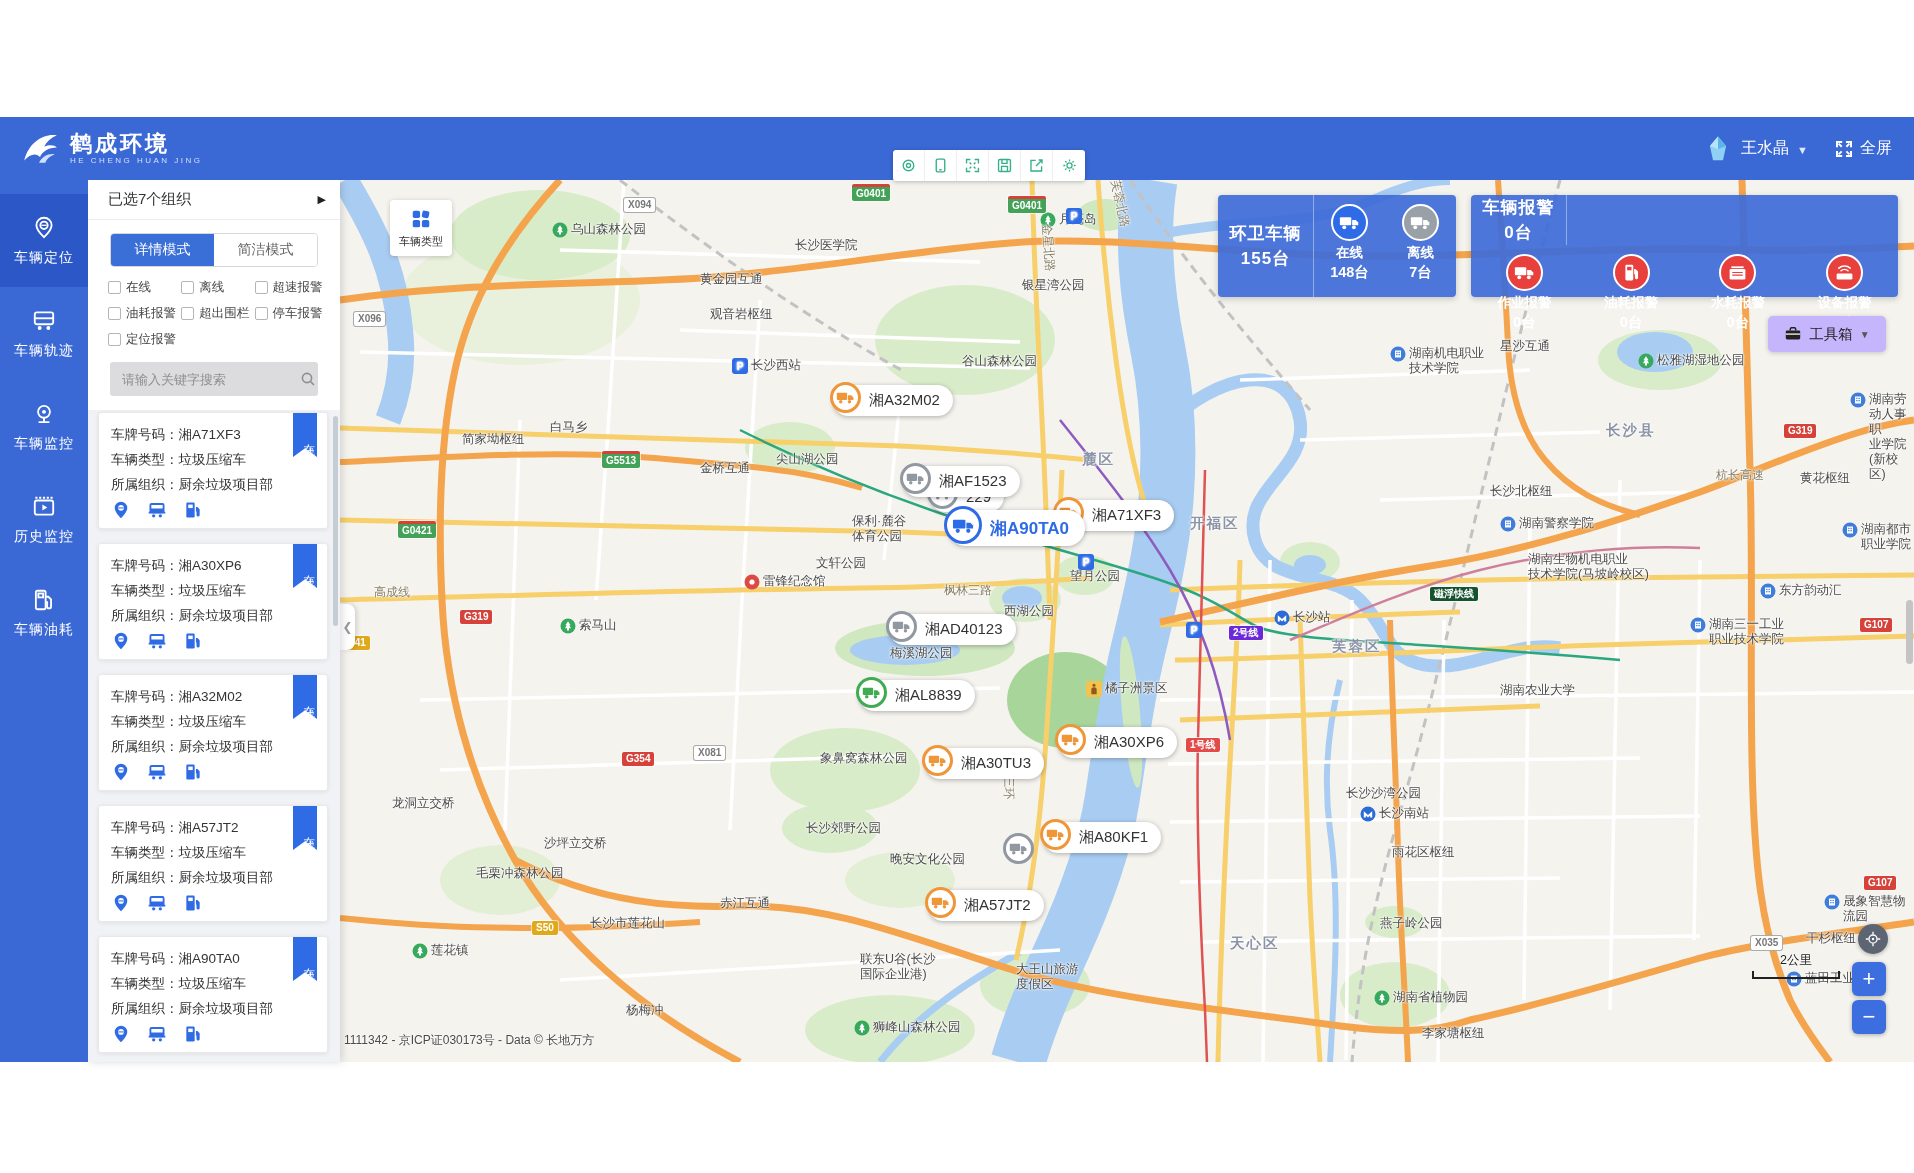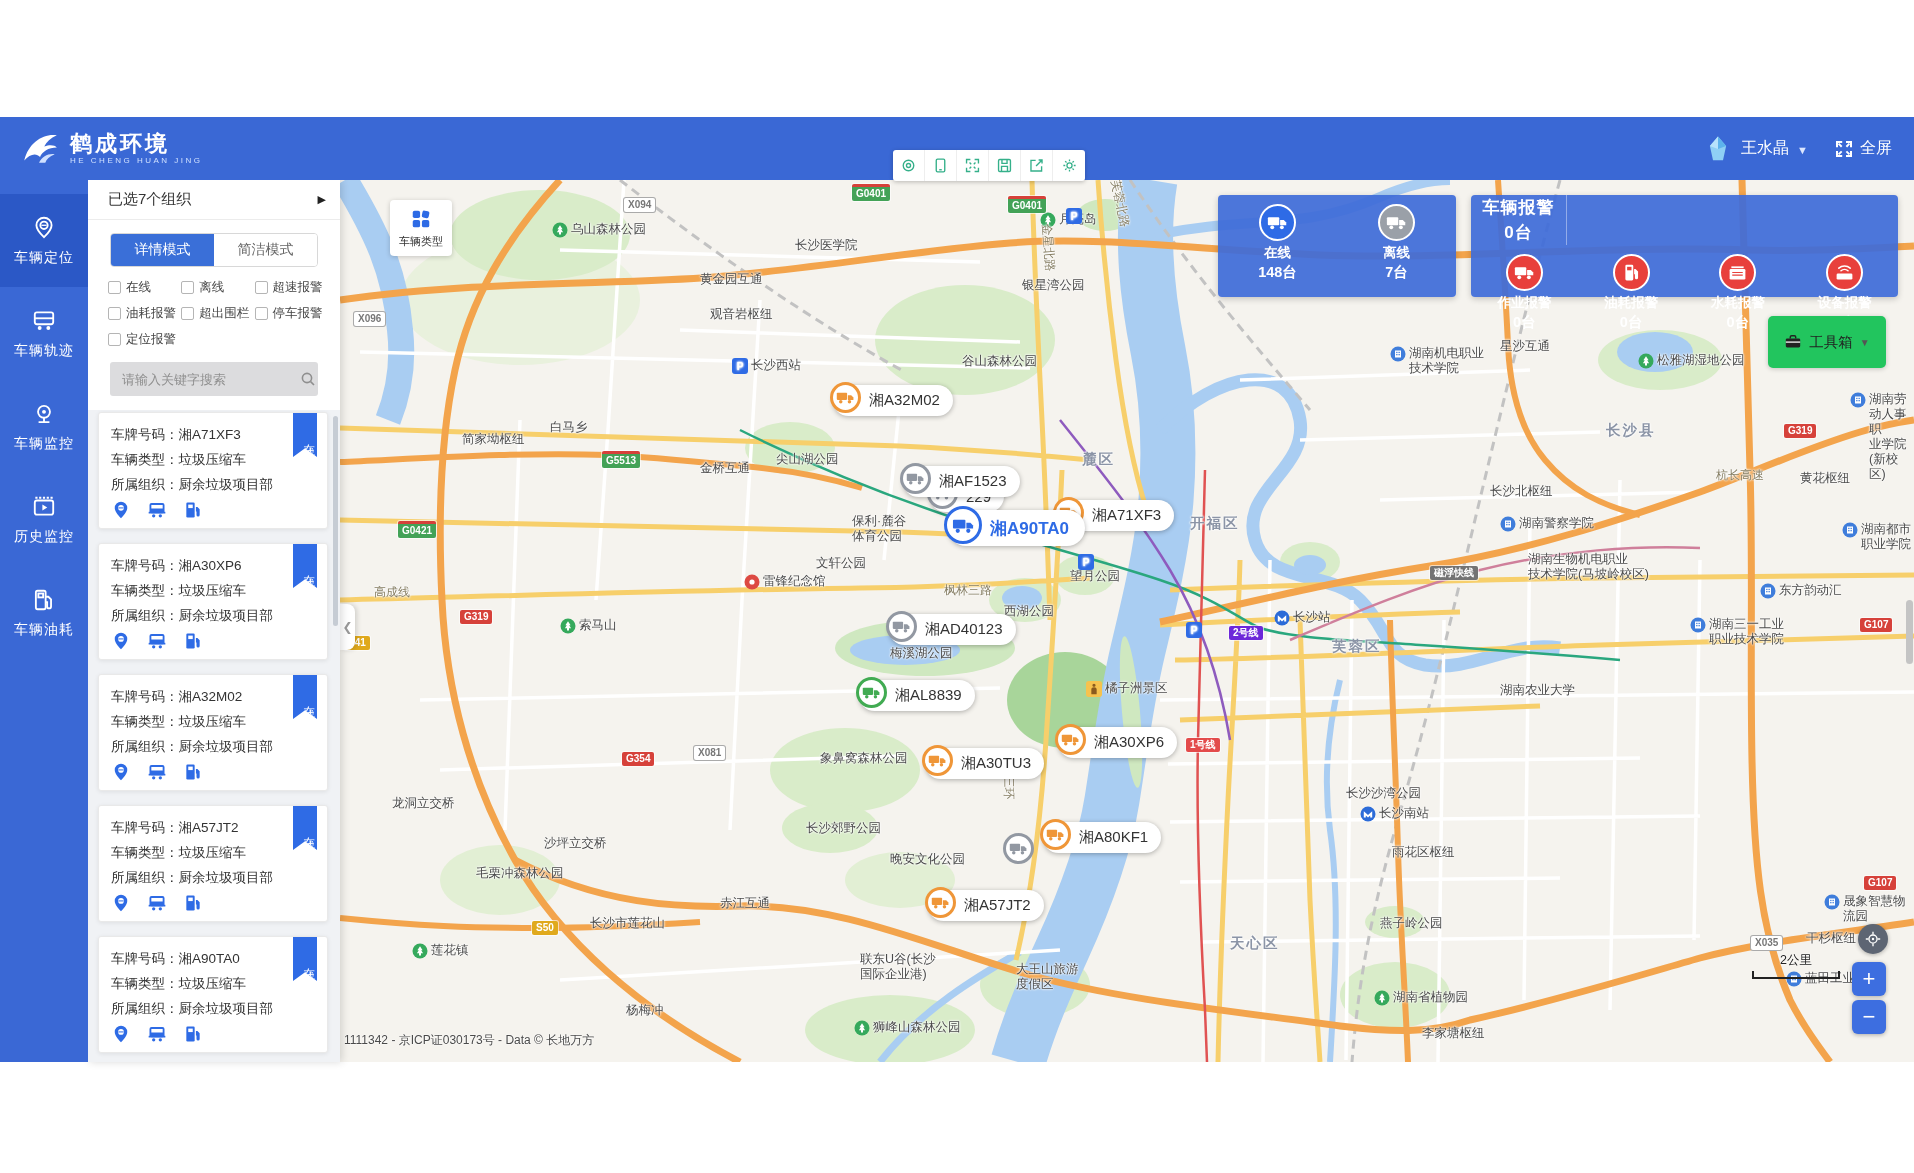--- a/index.html
+++ b/index.html
@@ -43,21 +43,21 @@
   .mlab .lic{width:16px;height:16px;margin-right:3px;flex:0 0 auto;}
   .mlab.district{font-size:14.5px;color:#8b94a6;font-weight:bold;letter-spacing:2px;}
   .mlab.road{font-size:12px;color:#857d62;}
   .badge{position:absolute;font-size:10px;font-weight:bold;color:#fff;padding:1px 4px;border-radius:2px;line-height:12px;pointer-events:none;box-shadow:0 0 0 1px rgba(255,255,255,.6);}
   .badge.hwy{background:#43a257;border-top:3px solid #d6413a;}
   .badge.g{background:#d6413a;}
   .badge.s{background:#e0a91c;}
   .badge.x{background:#fff;color:#777;box-shadow:0 0 0 1px #aaa;}
   .badge.metro-red{background:#e34b4b;}
   .badge.metro-blue{background:#6d28d9;}
-  .badge.maglev{background:#737373;}
+  .badge.maglev{background:#14532d;margin-top:21px;}
 
   
   .marker{position:absolute;display:flex;align-items:center;height:31px;background:#fff;border-radius:17px;
     box-shadow:0 1px 5px rgba(0,0,0,.3);padding:0 13px 0 36px;font-size:15px;color:#333;cursor:pointer;}
   .marker .mcir{position:absolute;left:-3px;top:-3px;width:31px;height:31px;border-radius:50%;background:#fff;
     border:3px solid currentColor;display:flex;align-items:center;justify-content:center;}
   .marker .mcir svg{width:19px;height:19px;}
   .marker.c-orange .mcir{color:#ef9638;} .marker.c-orange .mcir svg{color:#ef9638;}
   .marker.c-gray .mcir{color:#9298a2;} .marker.c-gray .mcir svg{color:#9298a2;}
   .marker.c-green .mcir{color:#41ab52;} .marker.c-green .mcir svg{color:#41ab52;}
@@ -118,21 +118,21 @@
   .stat-title .t{font-size:17px;font-weight:bold;line-height:25px;letter-spacing:1px;}
   .stat-cols{display:flex;flex:1;}
   .stat-col{flex:1;display:flex;flex-direction:column;align-items:center;padding-top:9px;}
   .stat-col .ic{width:37px;height:37px;border-radius:50%;border:2.5px solid #fff;display:flex;align-items:center;justify-content:center;}
   .stat-col .ic svg{width:21px;height:21px;color:#fff;}
   .stat-col .ic.blue{background:#2e6be6;} .stat-col .ic.gray{background:#9aa0a8;} .stat-col .ic.red{background:#e8403c;}
   .stat-col .sl{font-size:13.5px;margin-top:3px;font-weight:bold;}
   .stat-col .sv{font-size:14.5px;font-weight:bold;margin-top:1px;}
 
   
-  .toolbox{position:absolute;left:1680px;top:136px;width:118px;height:52px;background:#22c55e;border-radius:5px;
+  .toolbox{position:absolute;left:1680px;top:136px;width:118px;height:36px;background:#c4b5fd;border-radius:5px;
     box-shadow:0 1px 5px rgba(0,0,0,.2);display:flex;align-items:center;justify-content:center;gap:7px;cursor:pointer;z-index:15;}
   .toolbox svg{width:18px;height:18px;}
   .toolbox .tb{font-size:14.5px;color:#222;}
   .toolbox .car{font-size:10px;color:#555;}
 
   
   .locate{position:absolute;left:1770px;top:744px;width:30px;height:30px;border-radius:50%;background:#5d6573;
     display:flex;align-items:center;justify-content:center;cursor:pointer;z-index:15;box-shadow:0 1px 4px rgba(0,0,0,.3);}
   .locate svg{width:18px;height:18px;}
   .zbtn{position:absolute;left:1764px;width:34px;height:34px;border-radius:6px;background:#3d6ee0;color:#fff;
@@ -584,20 +584,24 @@
       <svg viewBox="0 0 24 24" fill="#2e6be5">
           <rect x="3" y="3" width="8" height="8" rx="2"></rect>
           <rect x="13.2" y="3.2" width="7.6" height="7.6" rx="2" transform="rotate(12 17 7)"></rect>
           <rect x="3" y="13" width="8" height="8" rx="2"></rect>
           <rect x="13" y="13" width="8" height="8" rx="2"></rect>
         </svg>
       <span class="vt">车辆类型</span>
     </div>
 
     <div class="stat stat-a">
+      <div class="stat-title">
+        <span class="t">环卫车辆</span>
+        <span class="t">155台</span>
+      </div>
       <div class="stat-cols" id="fleetCols">
           <div class="stat-col">
     <span class="ic blue">
               <svg viewBox="0 0 24 24" fill="currentColor">
                 <rect x="1" y="6" width="13" height="9" rx="1"></rect>
                 <path d="M15 9h4.2L22 12v3h-7z"></path>
                 <circle cx="6" cy="17.5" r="2.2"></circle>
                 <circle cx="17" cy="17.5" r="2.2"></circle>
               </svg>
             </span>

